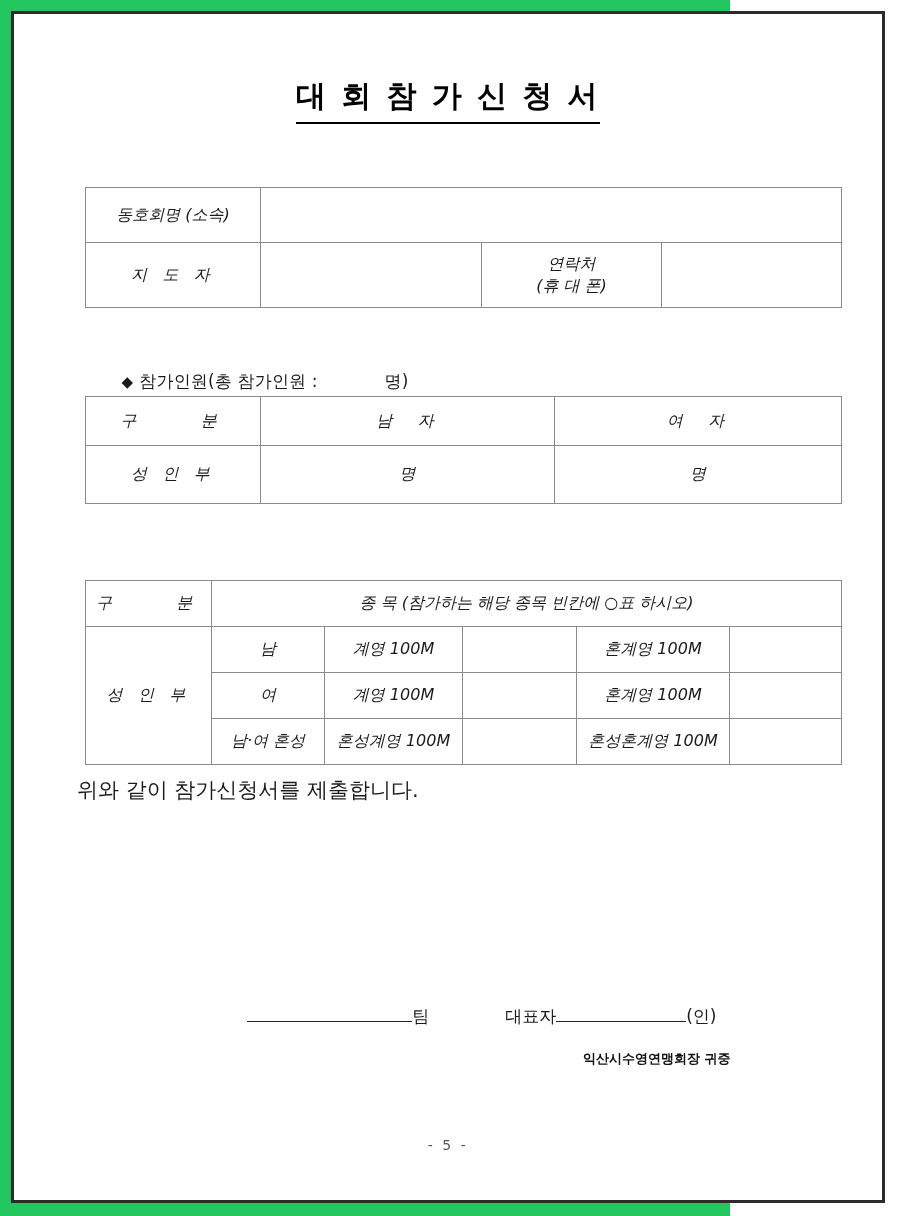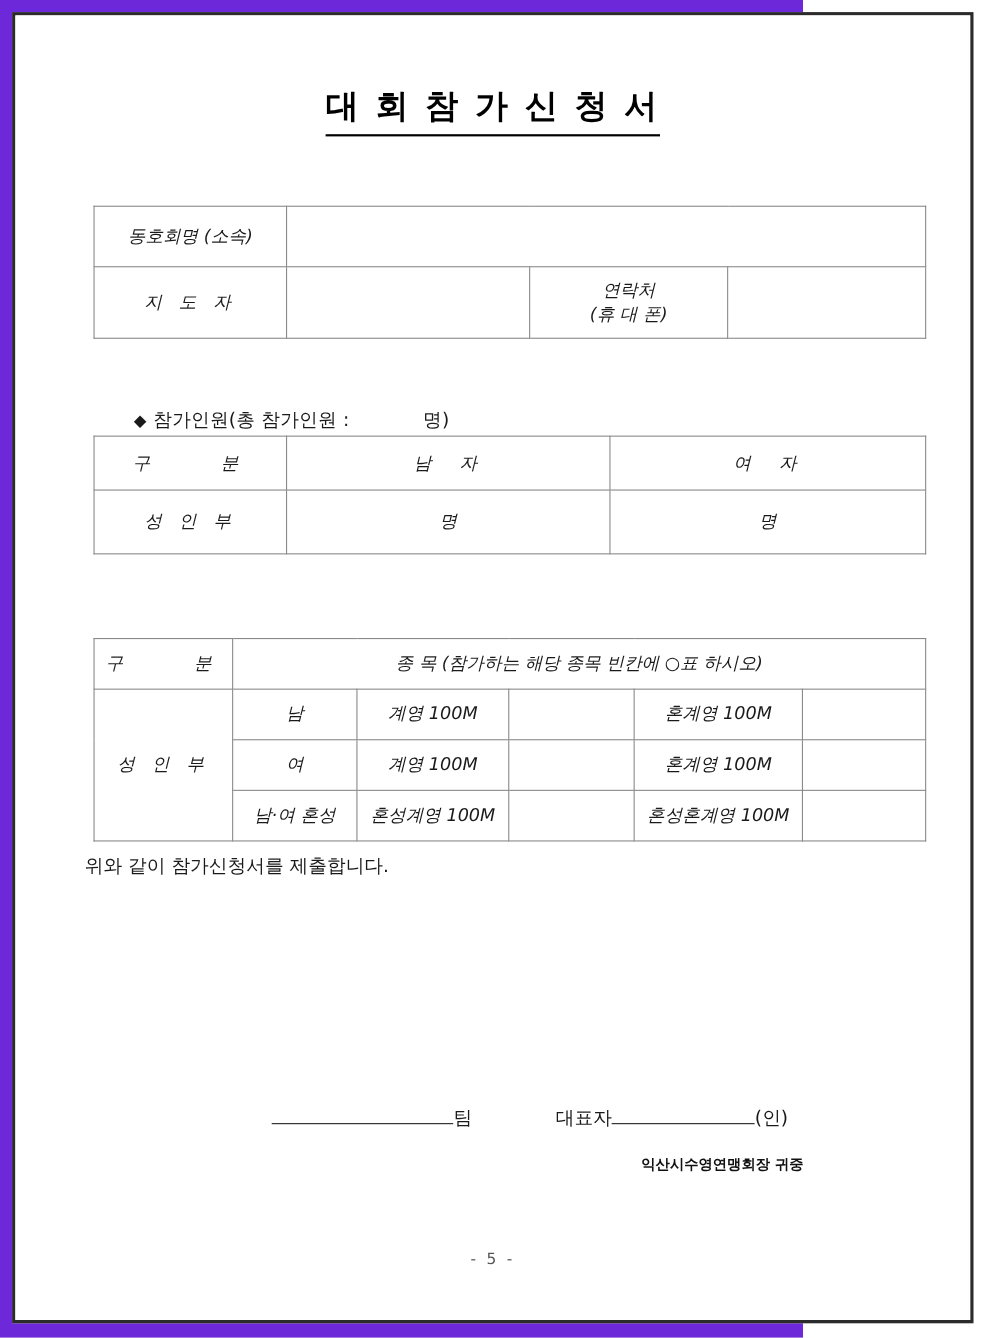--- a/index.html
+++ b/index.html
@@ -15,21 +15,21 @@
     color: #1a1a1a;
     overflow: hidden;
   }
 
   
   .page-outer {
     position: absolute;
     left: 0; top: 0;
     width: 730px;
     height: 1216px;
-    background: #6d28d9;
+    background: #22c55e;
     box-sizing: border-box;
   }
   .page-frame {
     position: absolute;
     left: 11px;
     top: 11px;
     width: 874px;
     height: 1192px;
     box-sizing: border-box;
     border: 3px solid #2b2b2b;
@@ -104,21 +104,21 @@
   .sp { letter-spacing: 0.32em; }
   .sp2 { letter-spacing: 0.55em; }
 
   .small-ev {
     font-size: 13.5px;
   }
 
   
   .para {
     position: absolute;
-    font-size: 17px;
+    font-size: 21px;
     color: #1a1a1a;
     white-space: pre;
   }
   .date-line {
     position: absolute;
     font-size: 17px;
     color: #1a1a1a;
     white-space: pre;
     letter-spacing: 0.02em;
   }

